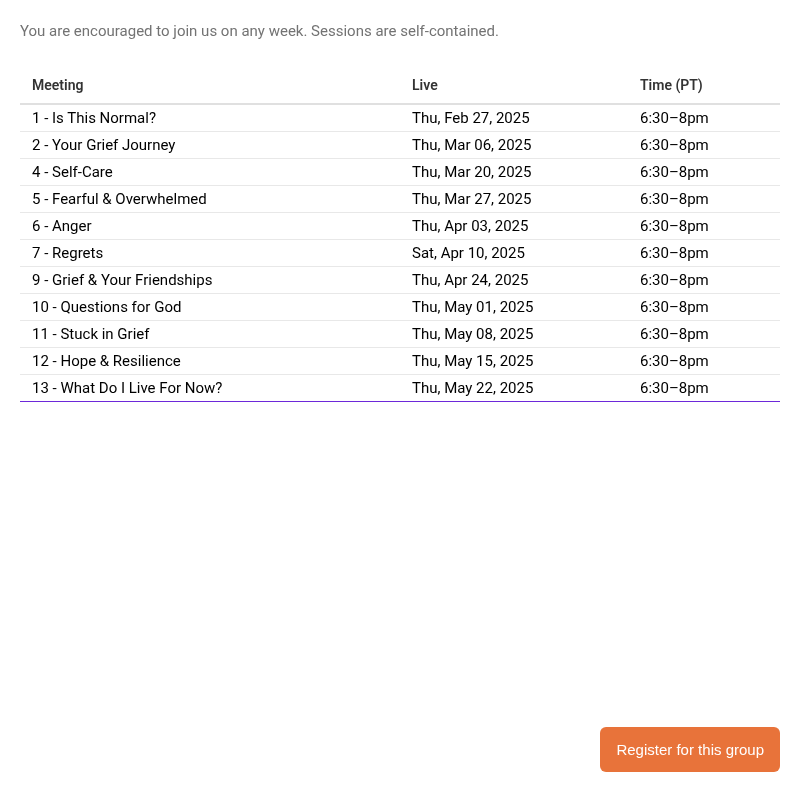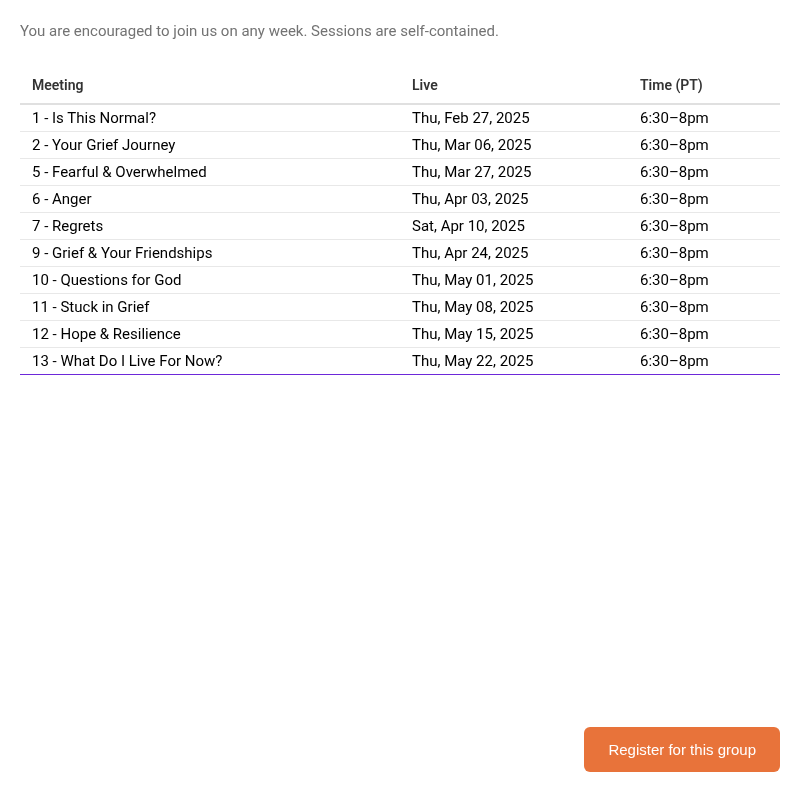--- a/index.html
+++ b/index.html
@@ -66,21 +66,21 @@
     .register-btn-container {
       position: fixed;
       bottom: 20px;
       right: 20px;
     }
 
     .register-btn {
       background-color: #e8733a;
       color: #ffffff;
       border: none;
-      padding: 14px 24px;
+      padding: 14px 16px;
       font-size: 15px;
       font-weight: 500;
       border-radius: 6px;
       cursor: pointer;
       white-space: nowrap;
     }
   </style>
 </head>
 <body>
 
@@ -96,20 +96,25 @@
   </thead>
   <tbody id="table-body">
   <tr>
         <td>1 - Is This Normal?</td>
         <td>Thu, Feb 27, 2025</td>
         <td>6:30–8pm</td>
       </tr>
       <tr>
         <td>2 - Your Grief Journey</td>
         <td>Thu, Mar 06, 2025</td>
+        <td>6:30–8pm</td>
+      </tr>
+      <tr>
+        <td>4 - Self-Care</td>
+        <td>Thu, Mar 20, 2025</td>
         <td>6:30–8pm</td>
       </tr>
       <tr>
         <td>5 - Fearful &amp; Overwhelmed</td>
         <td>Thu, Mar 27, 2025</td>
         <td>6:30–8pm</td>
       </tr>
       <tr>
         <td>6 - Anger</td>
         <td>Thu, Apr 03, 2025</td>

